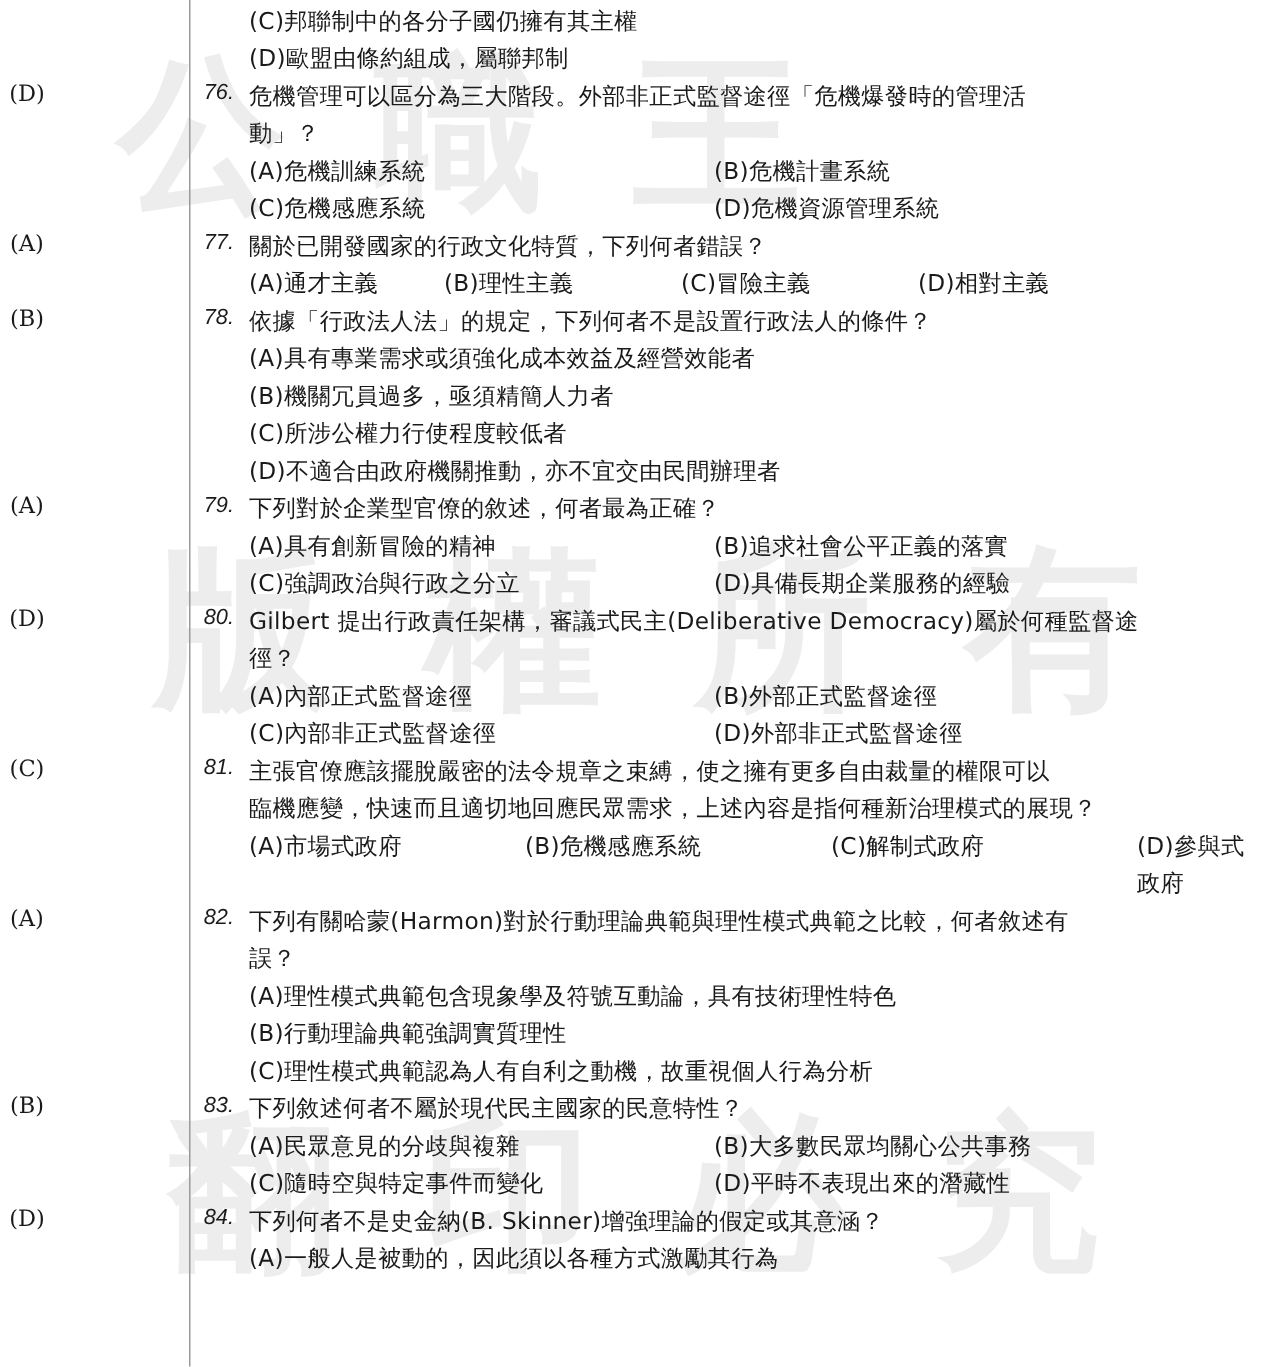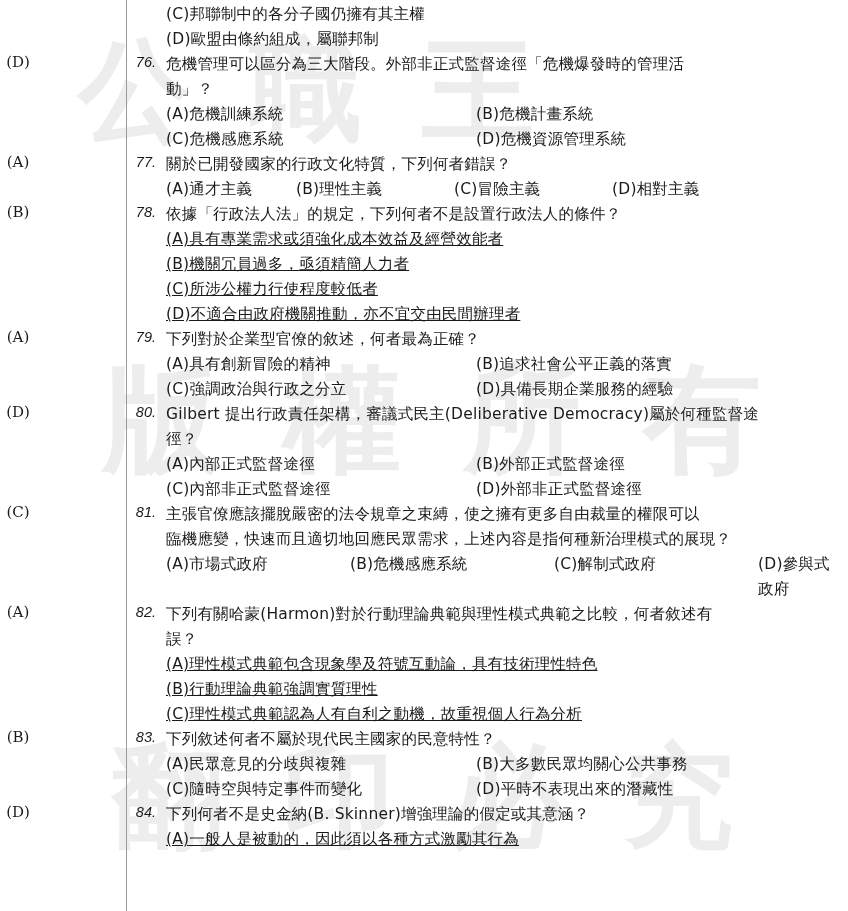--- a/index.html
+++ b/index.html
@@ -117,21 +117,21 @@
   }
   .opts-4col {
     display: grid;
     grid-template-columns: 130px 158px 158px 1fr;
   }
   .opts-4col-wide {
     display: grid;
     grid-template-columns: 140px 160px 160px 1fr;
     gap: 44px;
   }
-  .opts-stack { display: block; text-decoration: underline; }
+  .opts-stack { display: block; }
 </style>
 </head>
 <body>
 
 <div id="watermark">
   <div class="wm wm-1">公職王</div>
   <div class="wm wm-2">版權所有</div>
   <div class="wm wm-3">翻印必究</div>
 </div>
 

